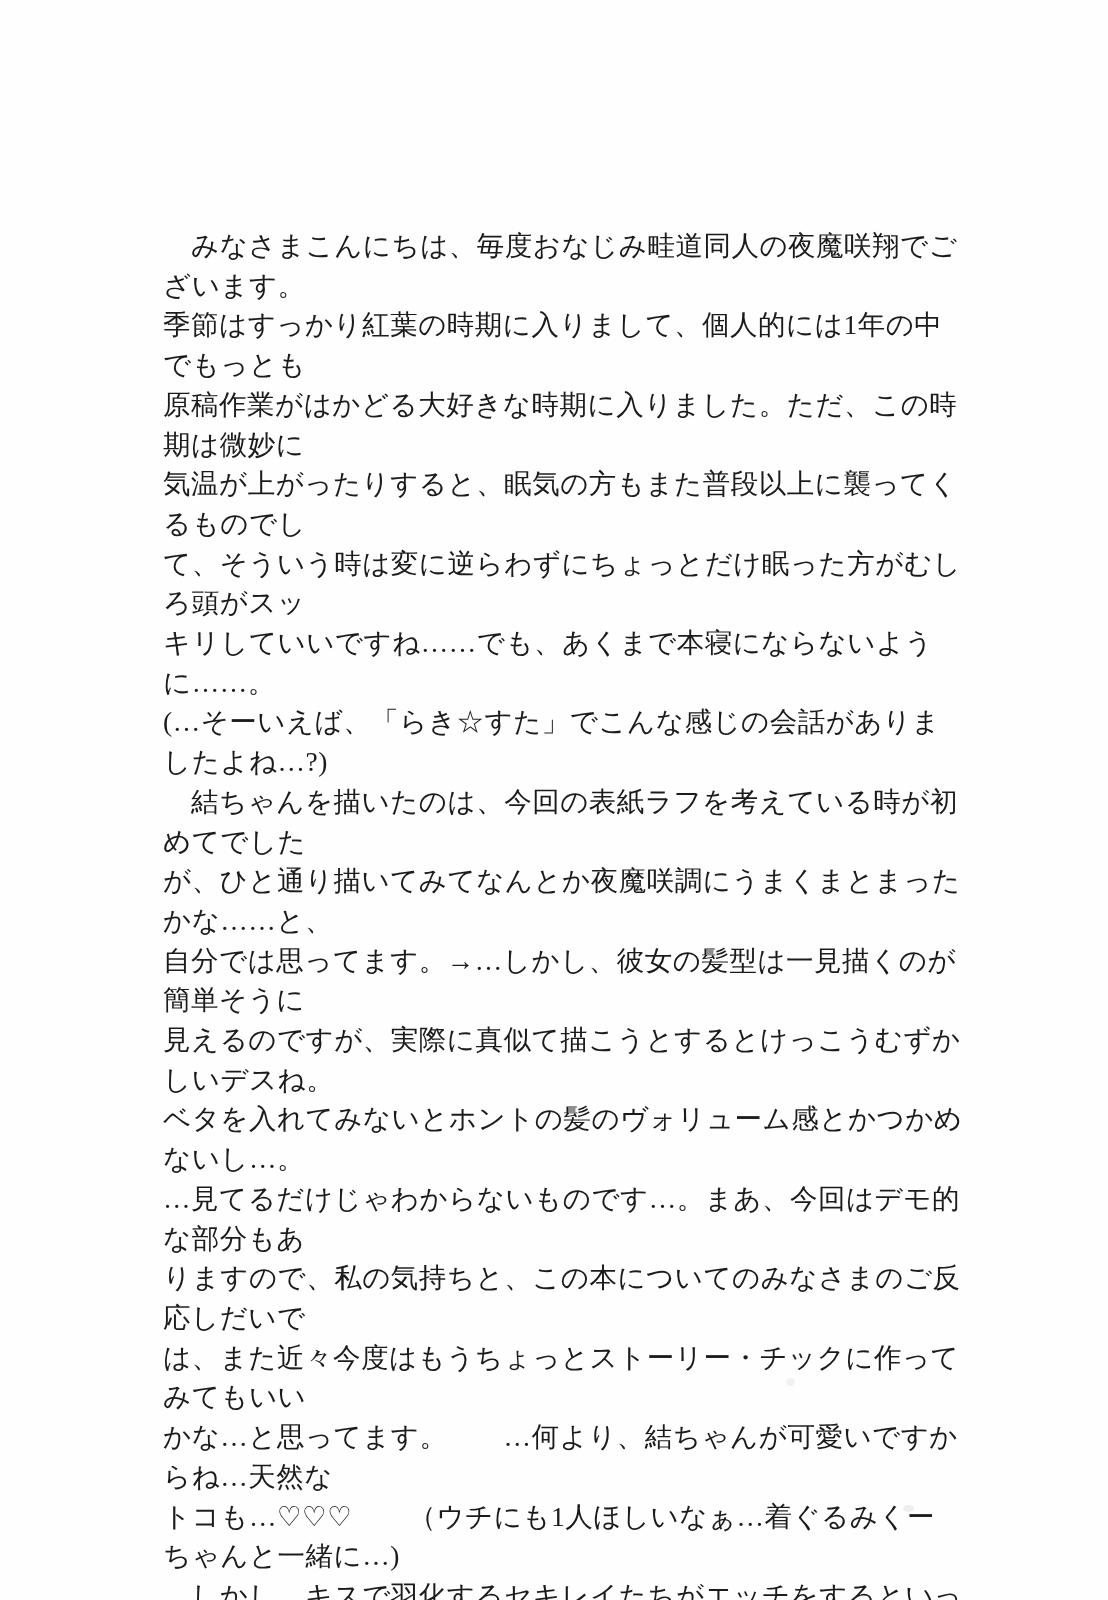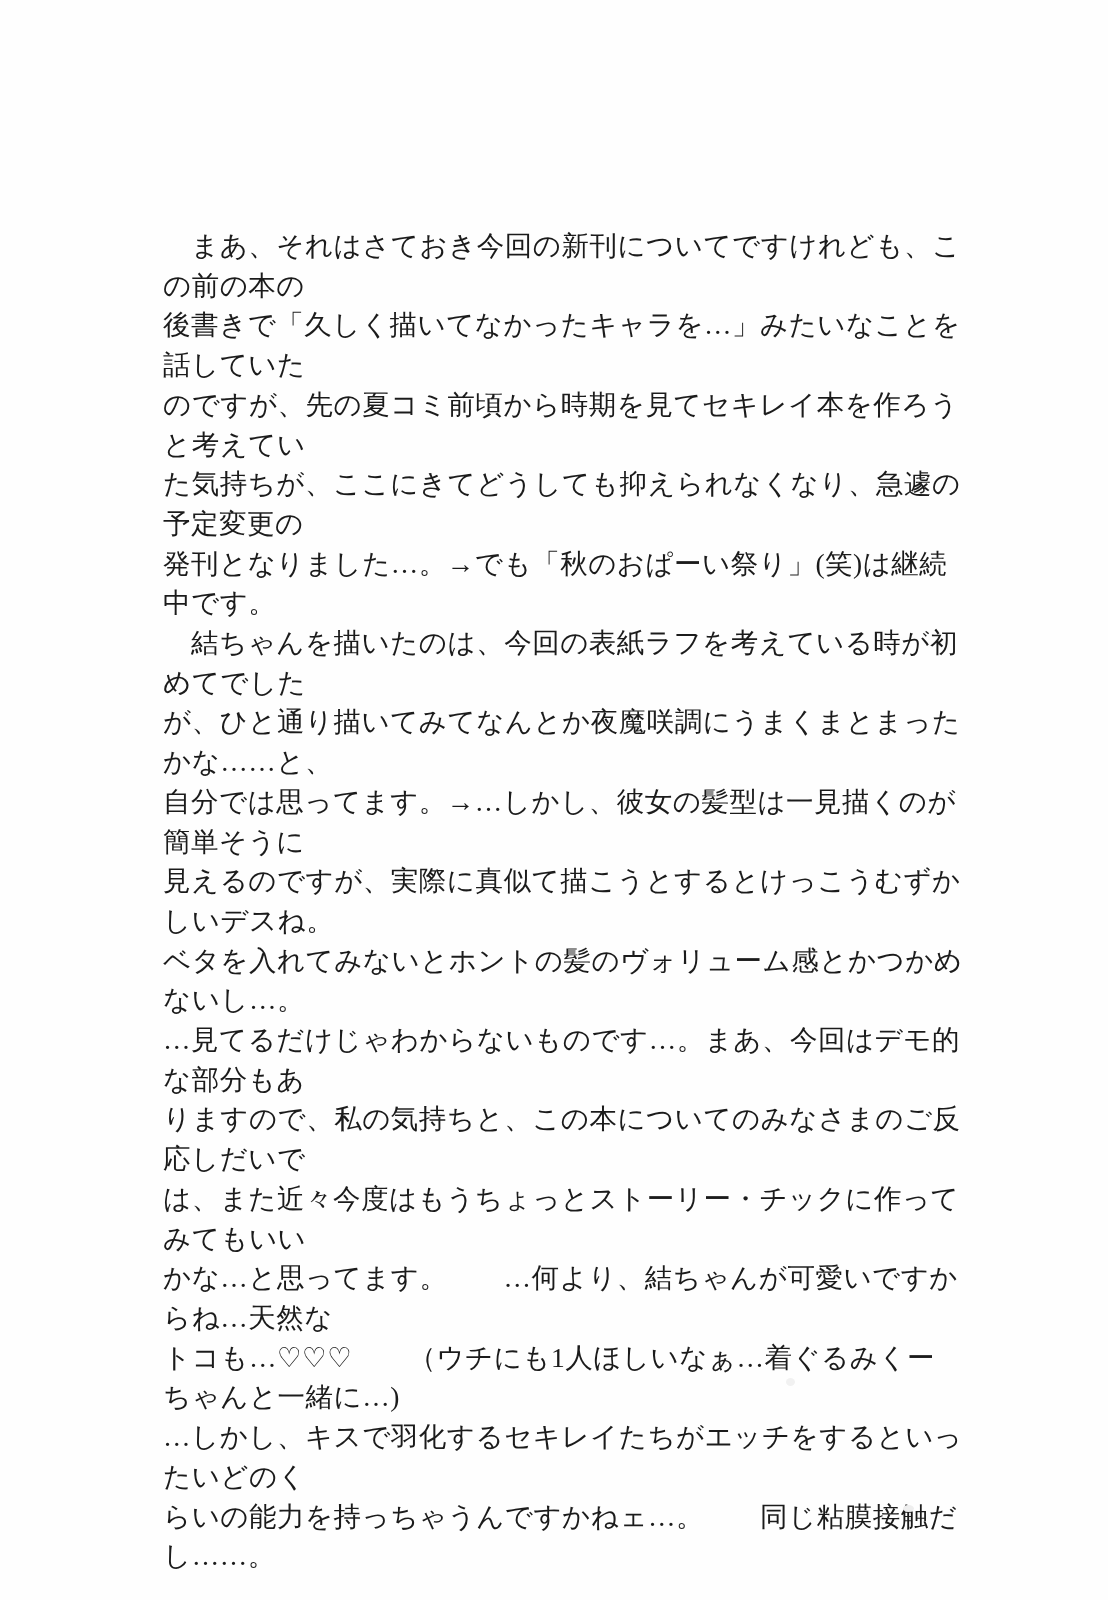--- a/index.html
+++ b/index.html
@@ -37,25 +37,27 @@
   }
   .speck-1 { left: 786px; top: 1378px; width: 9px; height: 8px; }
   .speck-2 { left: 903px; top: 1505px; width: 11px; height: 7px; background:#eeeeee; }
 </style>
 </head>
 <body>
 
 <div class="page">
 
   <div class="text-block">
-    <p>　まあ、それはさておき今回の新刊についてですけれども、この前の本の
-後書きで「久しく描いてなかったキャラを…」みたいなことを話していた
-のですが、先の夏コミ前頃から時期を見てセキレイ本を作ろうと考えてい
-た気持ちが、ここにきてどうしても抑えられなくなり、急遽の予定変更の
-発刊となりました…。→でも「秋のおぱーい祭り」(笑)は継続中です。</p>
+    <p>　みなさまこんにちは、毎度おなじみ畦道同人の夜魔咲翔でございます。
+季節はすっかり紅葉の時期に入りまして、個人的には1年の中でもっとも
+原稿作業がはかどる大好きな時期に入りました。ただ、この時期は微妙に
+気温が上がったりすると、眠気の方もまた普段以上に襲ってくるものでし
+て、そういう時は変に逆らわずにちょっとだけ眠った方がむしろ頭がスッ
+キリしていいですね……でも、あくまで本寝にならないように……。
+(…そーいえば、「らき☆すた」でこんな感じの会話がありましたよね…?)</p>
     <p>　結ちゃんを描いたのは、今回の表紙ラフを考えている時が初めてでした
 が、ひと通り描いてみてなんとか夜魔咲調にうまくまとまったかな……と、
 自分では思ってます。→…しかし、彼女の髪型は一見描くのが簡単そうに
 見えるのですが、実際に真似て描こうとするとけっこうむずかしいデスね。
 ベタを入れてみないとホントの髪のヴォリューム感とかつかめないし…。
 …見てるだけじゃわからないものです…。まあ、今回はデモ的な部分もあ
 りますので、私の気持ちと、この本についてのみなさまのご反応しだいで
 は、また近々今度はもうちょっとストーリー・チックに作ってみてもいい
 かな…と思ってます。　　…何より、結ちゃんが可愛いですからね…天然な
 トコも…♡♡♡　　（ウチにも1人ほしいなぁ…着ぐるみくーちゃんと一緒に…)

